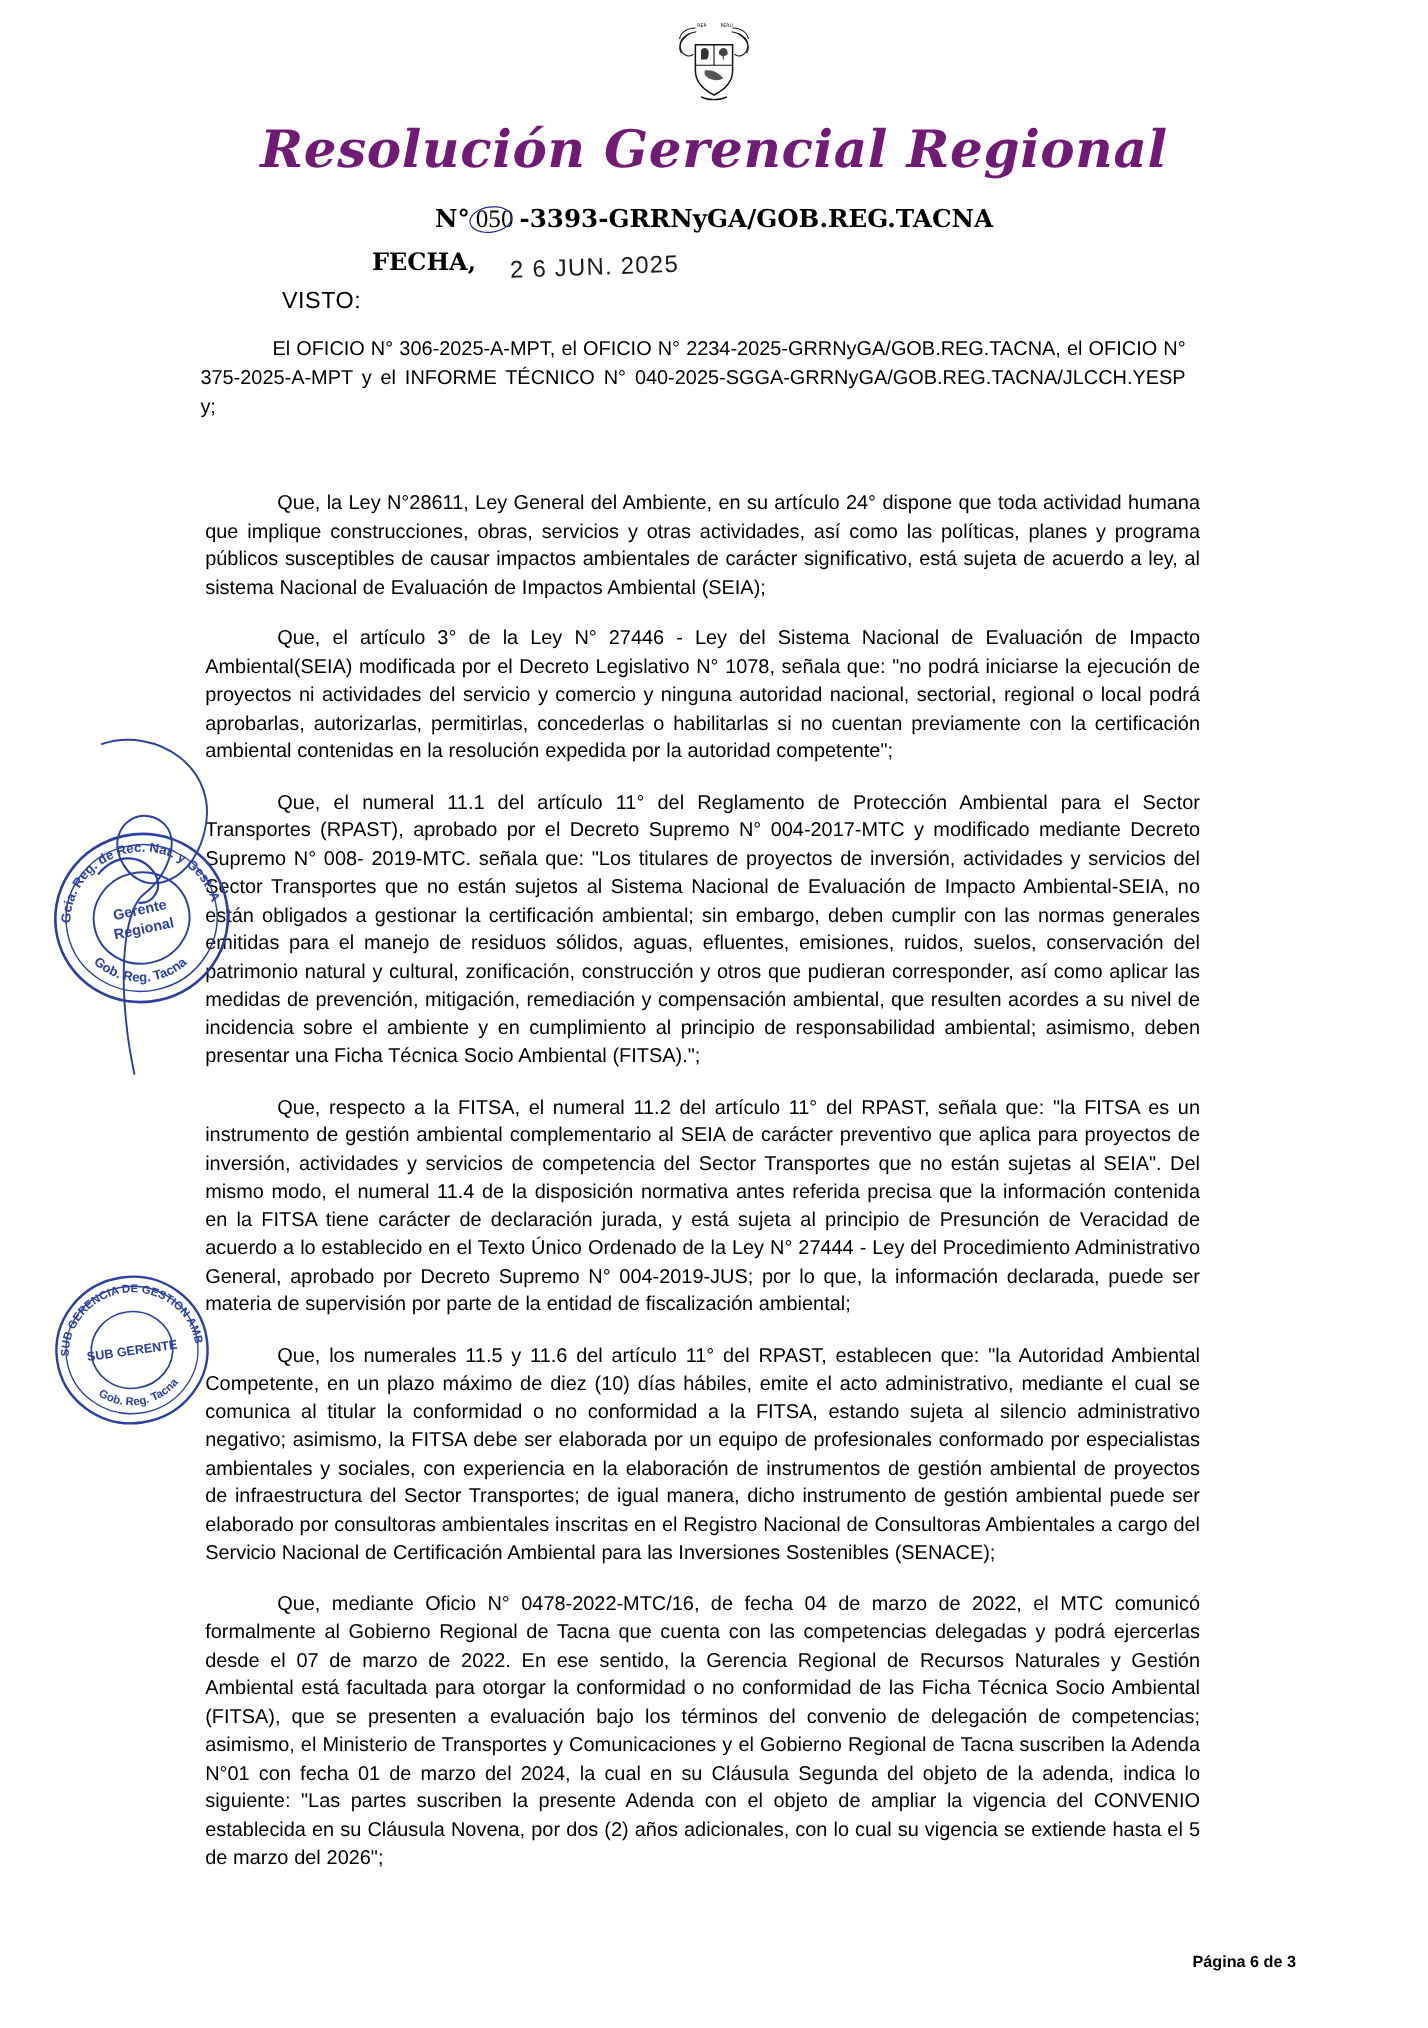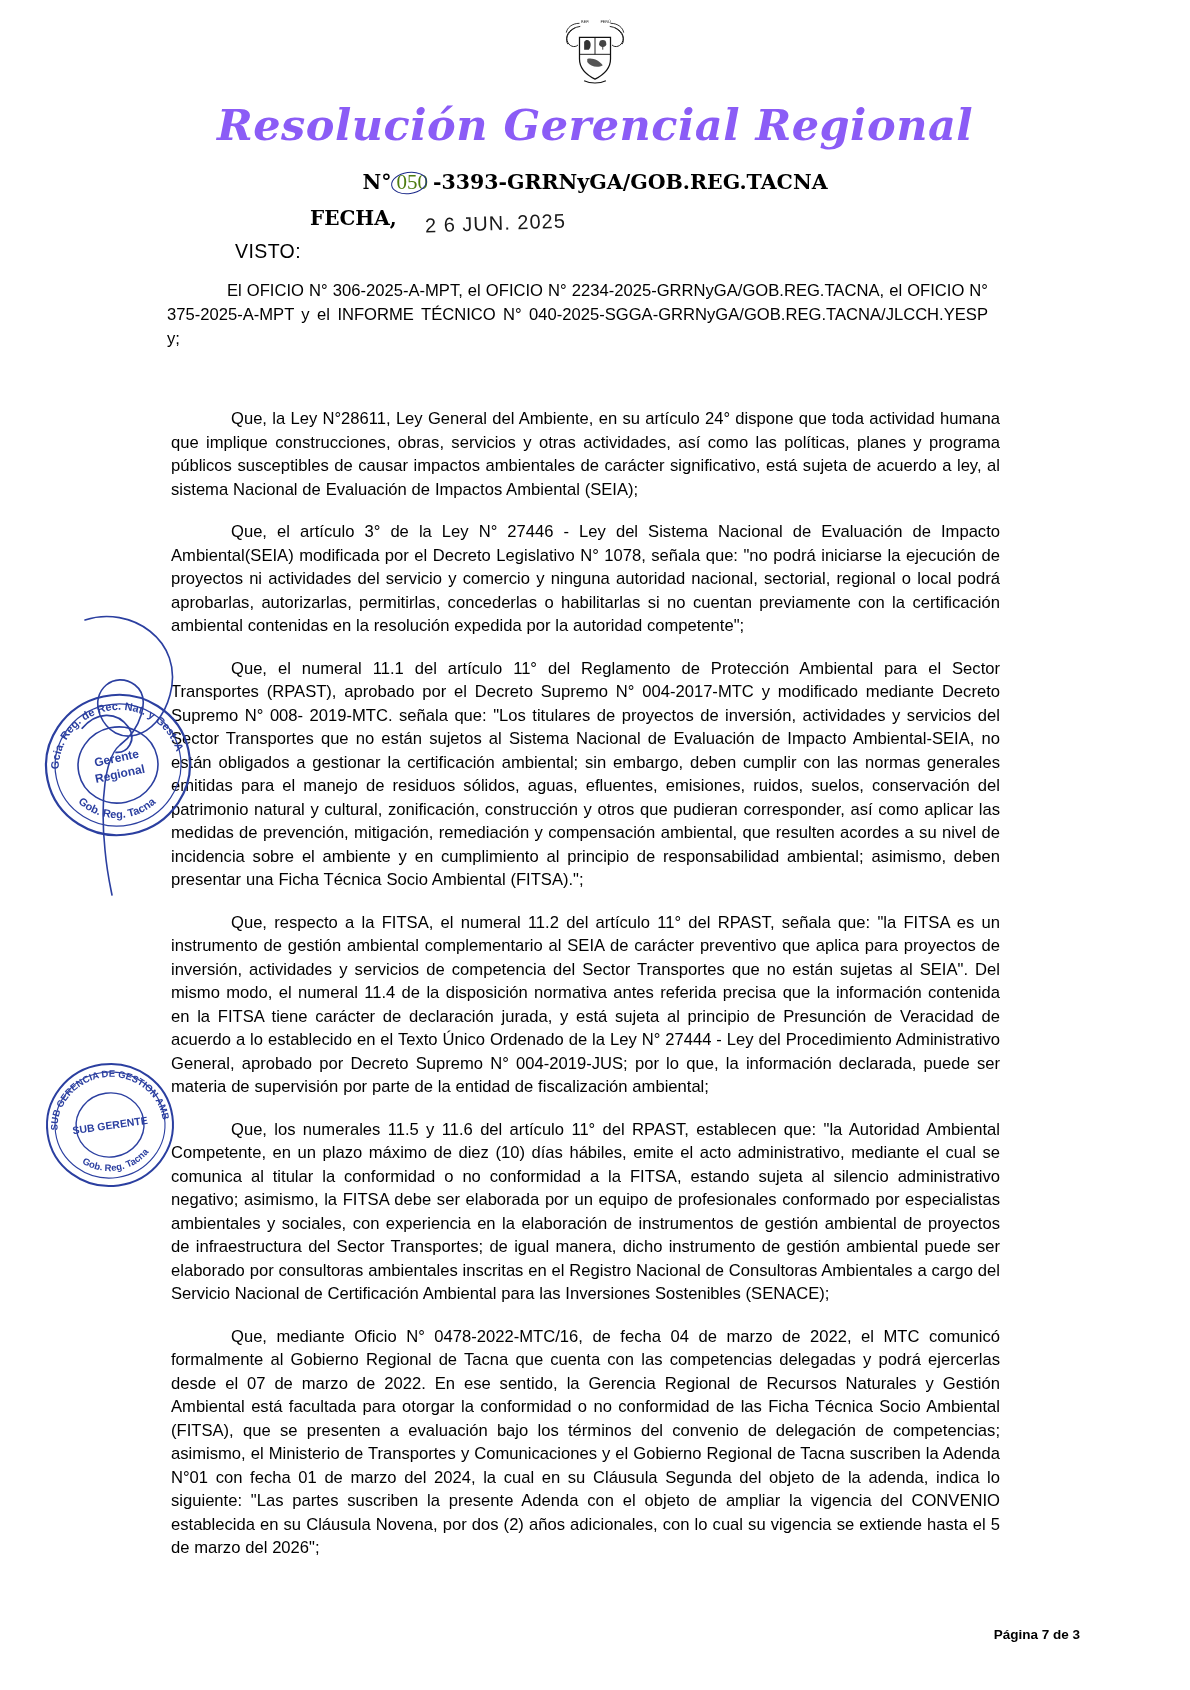--- a/index.html
+++ b/index.html
@@ -36,41 +36,41 @@
     position: absolute;
     top: 100px;
     left: 0;
     width: 100%;
     text-align: center;
     font-family: "DejaVu Serif", serif;
     font-style: italic;
     font-weight: bold;
     font-size: 43px;
     letter-spacing: 0.5px;
-    color: #8b5cf6;
+    color: #701a75;
   }
 
   .res-number {
     position: absolute;
     top: 170px;
     left: 0;
     width: 100%;
     text-align: center;
     font-family: "DejaVu Serif", serif;
     font-weight: bold;
     font-size: 20.5px;
   }
   .res-number .num-hand {
     font-family: "Liberation Serif", serif;
     font-weight: normal;
     font-size: 21px;
     position: relative;
     display: inline-block;
     padding: 0 5px;
-    color: #4d7c0f;
+    color: #000000;
   }
   .res-number .num-hand::after {
     content: "";
     position: absolute;
     left: 0;
     top: 2px;
     width: 34px;
     height: 20px;
     border: 1.6px solid #1c2a8a;
     border-radius: 50%;
@@ -256,15 +256,15 @@
       <text font-family="Liberation Sans, sans-serif" font-size="9.5" fill="#2b3fa0" font-weight="bold">
         <textPath href="#arcTop2" startOffset="3%">SUB GERENCIA DE GESTION AMBIENTAL</textPath>
       </text>
       <text font-family="Liberation Sans, sans-serif" font-size="9.5" fill="#2b3fa0" font-weight="bold">
         <textPath href="#arcBot2" startOffset="26%">Gob. Reg. Tacna</textPath>
       </text>
       <text x="100" y="99" text-anchor="middle" font-family="Liberation Sans, sans-serif" font-size="10.5" fill="#2b3fa0" font-weight="bold">SUB GERENTE</text>
     </g>
   </svg>
 
-  <div class="footer">Página 7 de 3</div>
+  <div class="footer">Página 6 de 3</div>
 
 </div>
 
 </body></html>

